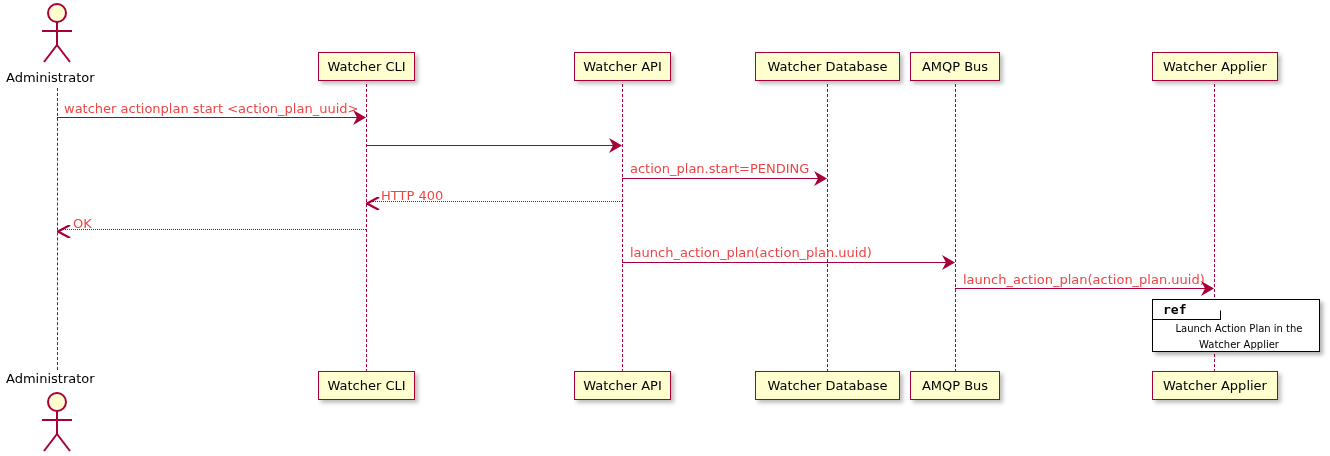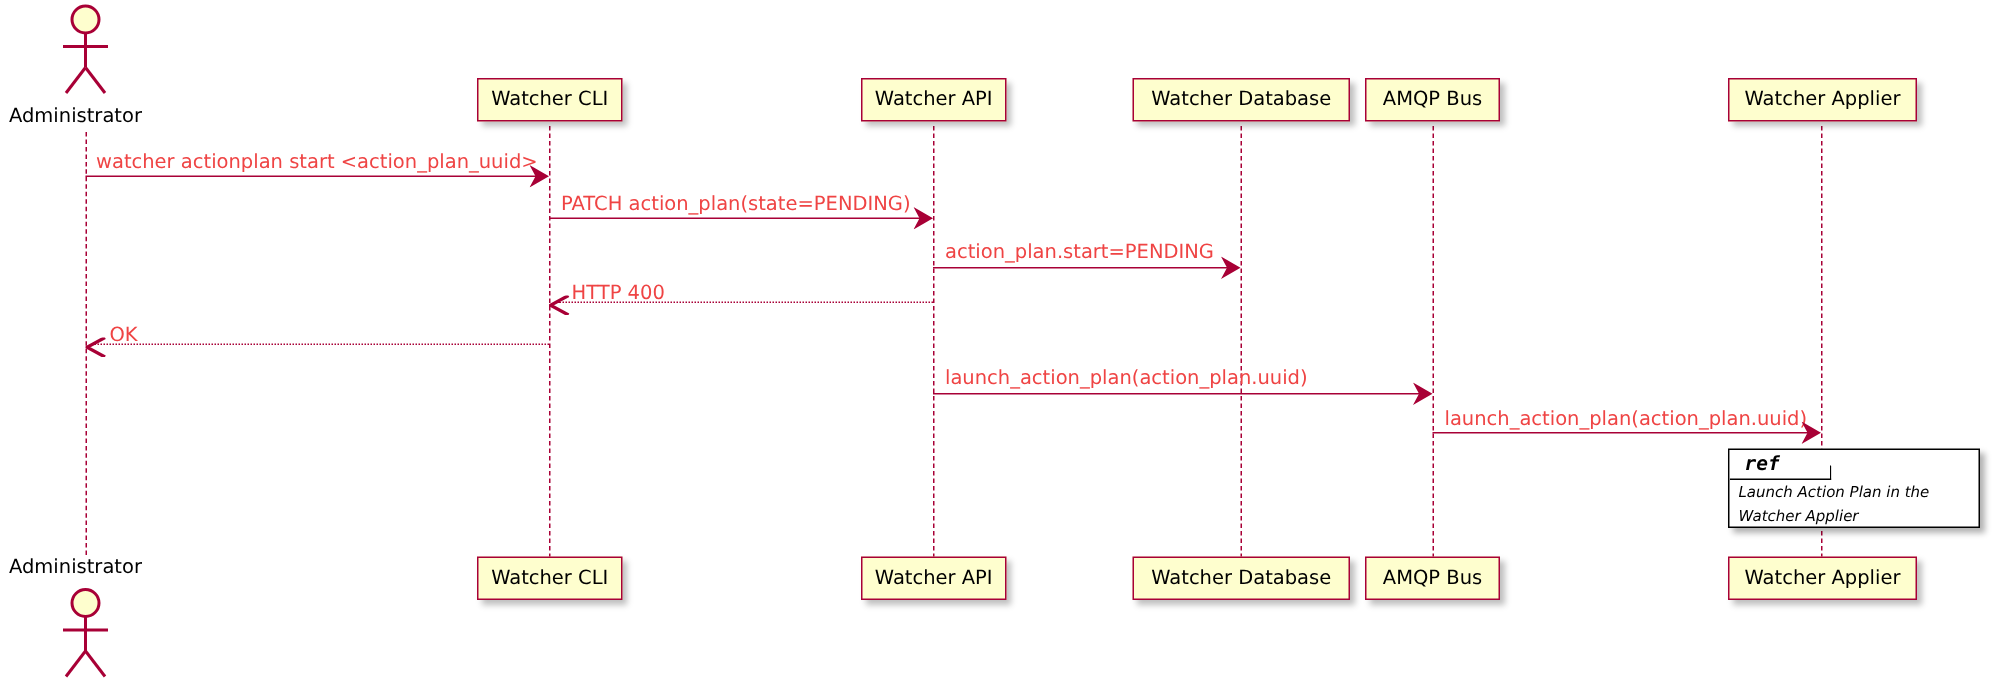--- a/index.html
+++ b/index.html
@@ -9,20 +9,21 @@
   }
   body {
     font-family: "DejaVu Sans", sans-serif;
   }
   #diagram {
     position: relative;
     width: 1330px;
     height: 456px;
     background: #FFFFFF;
     overflow: hidden;
+    text-align: center;
   }
   
   .lifeline {
     position: absolute;
     width: 0;
     border-left: 1px dashed #A80036;
     z-index: 1;
   }
   
   .participant {
@@ -149,21 +150,20 @@
   </div>
 
   <div class="msg-label" style="left:64px; top:101px;">watcher actionplan start &lt;action_plan_uuid&gt;</div>
   <div class="msg-line" style="left:57px; top:117px; width:303px;"></div>
   <div class="arrowhead" style="left:353px; top:110px;">
     <svg width="14" height="15" viewBox="0 0 14 15">
       <polygon points="0,0 13,7.5 0,15 4,7.5" fill="#A80036"></polygon>
     </svg>
   </div>
 
-  <div class="msg-label" style="left:374px; top:129px;">PATCH action_plan(state=PENDING)</div>
   <div class="msg-line" style="left:366px; top:145px; width:250px;"></div>
   <div class="arrowhead" style="left:609px; top:138px;">
     <svg width="14" height="15" viewBox="0 0 14 15">
       <polygon points="0,0 13,7.5 0,15 4,7.5" fill="#A80036"></polygon>
     </svg>
   </div>
 
   <div class="msg-label" style="left:630px; top:161px;">action_plan.start=PENDING</div>
   <div class="msg-line" style="left:622px; top:178px; width:199px;"></div>
   <div class="arrowhead" style="left:814px; top:171px;">
@@ -197,21 +197,21 @@
   </div>
 
   <div class="msg-label" style="left:963px; top:272px;">launch_action_plan(action_plan.uuid)</div>
   <div class="msg-line" style="left:955px; top:288px; width:253px;"></div>
   <div class="arrowhead" style="left:1201px; top:281px;">
     <svg width="14" height="15" viewBox="0 0 14 15">
       <polygon points="0,0 13,7.5 0,15 4,7.5" fill="#A80036"></polygon>
     </svg>
   </div>
 
-  <div class="ref-box" style="left:1152px; top:299px; width:168px; height:53px;font-style:italic;">
+  <div class="ref-box" style="left:1152px; top:299px; width:168px; height:53px;">
     <div class="ref-tab" style="width:68px; height:20px;">
       <span>ref</span>
     </div>
     <div class="ref-body" style="left:6px; top:21px; width:160px;">Launch Action Plan in the
 Watcher Applier</div>
   </div>
 
   <div class="participant" style="left:318px; top:371px; width:97px; height:29px;">
     <span>Watcher CLI</span>
   </div>

